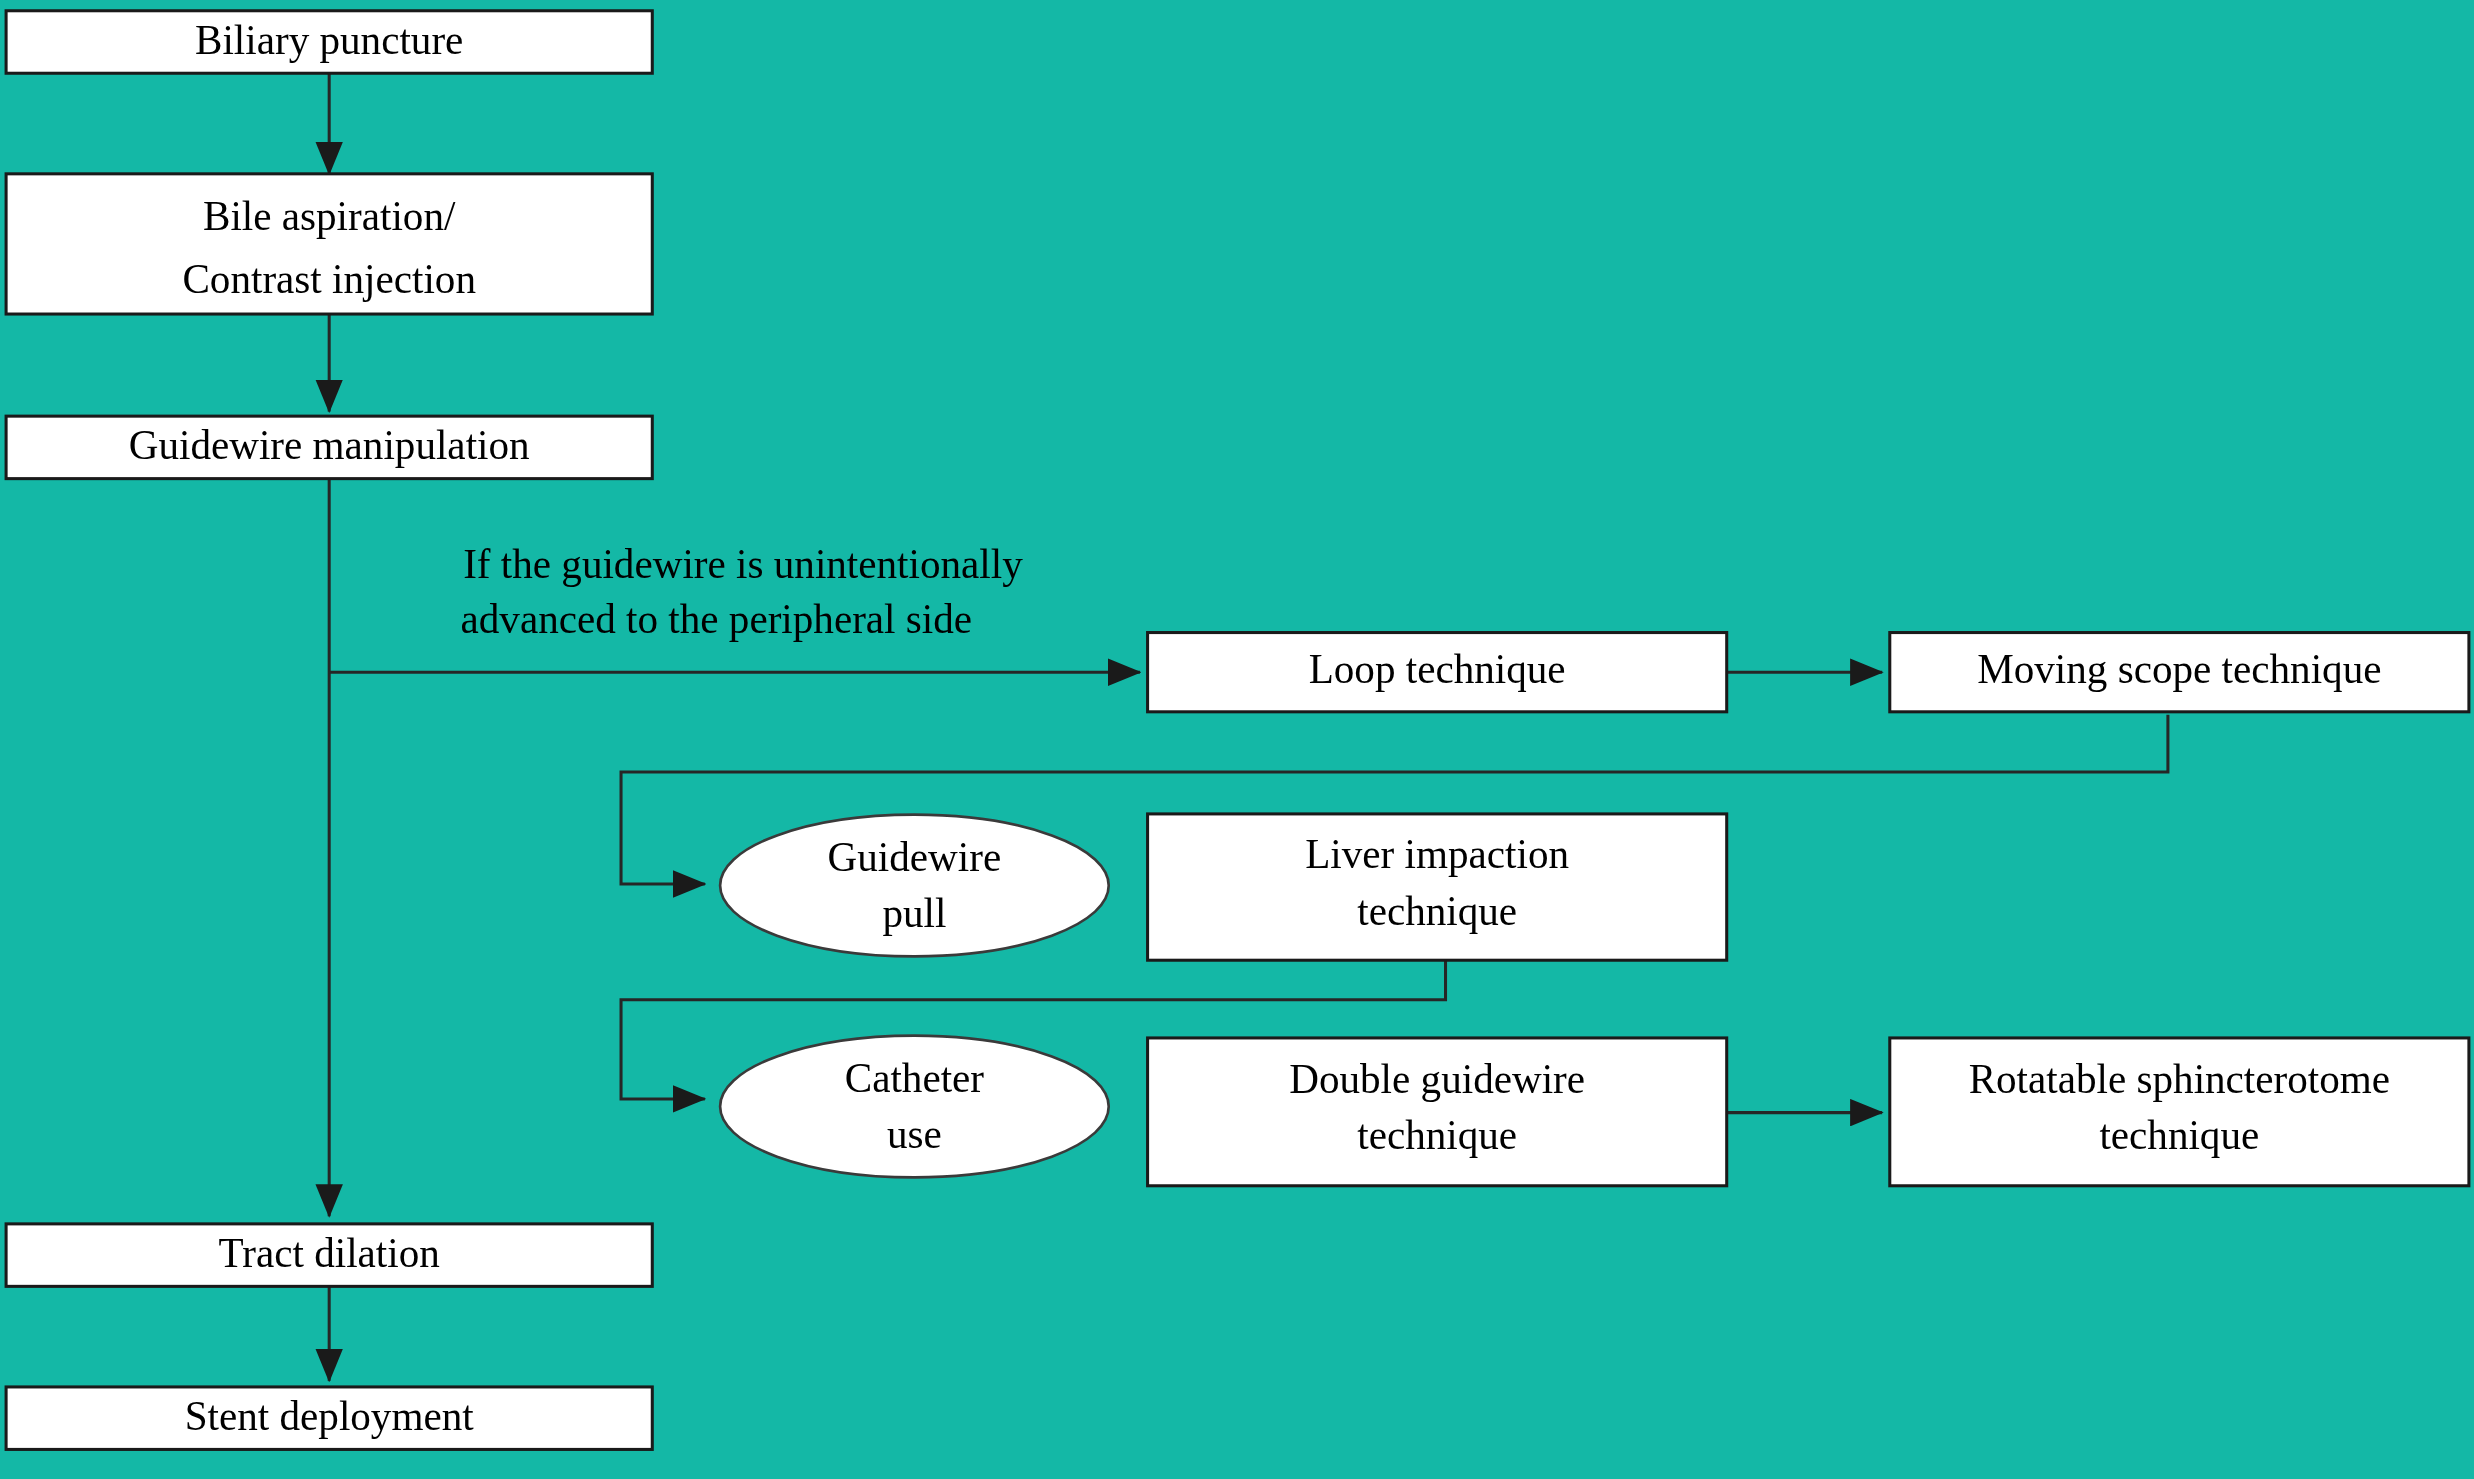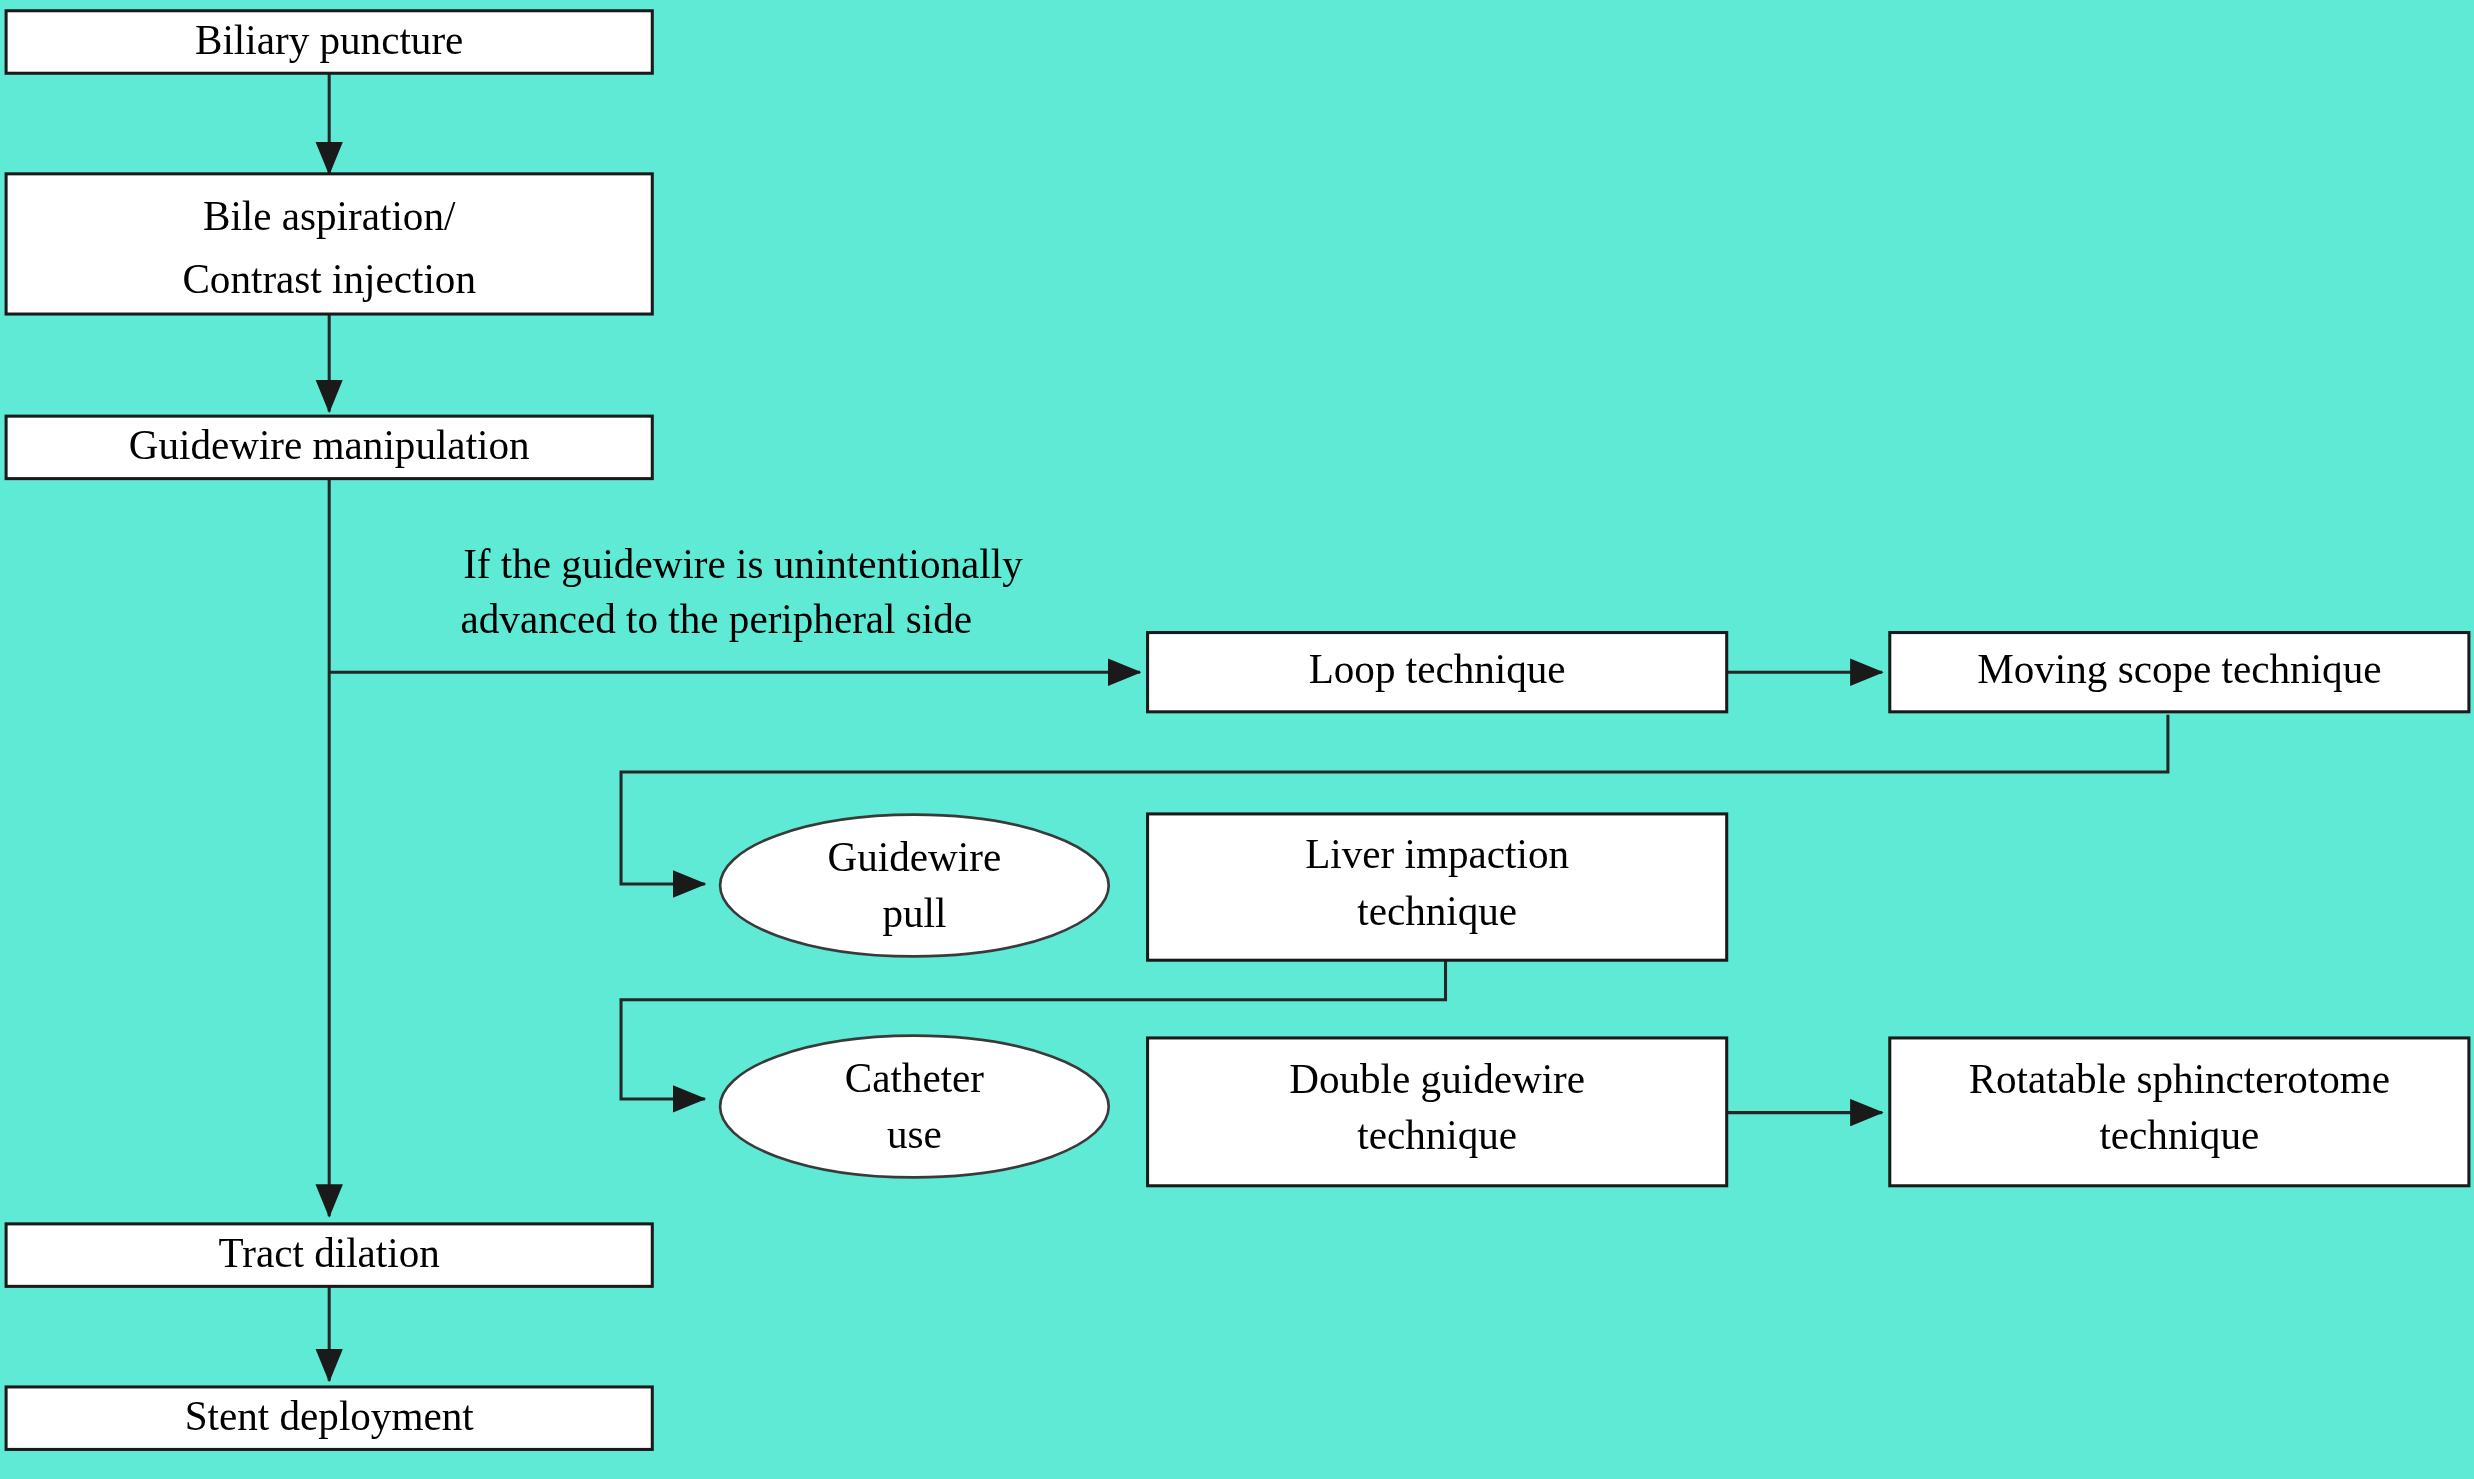--- a/index.html
+++ b/index.html
@@ -7,21 +7,21 @@
     padding: 0;
     background: #ffffff;
   }
   body {
     font-family: "Liberation Serif", "DejaVu Serif", serif;
   }
   #flowchart-root {
     position: relative;
     width: 2475px;
     height: 1480px;
-    background: #5eead4;
+    background: #14b8a6;
     overflow: hidden;
   }
   #flow-svg {
     position: absolute;
     left: 0;
     top: 0;
     width: 2475px;
     height: 1480px;
   }
   .node-box {

